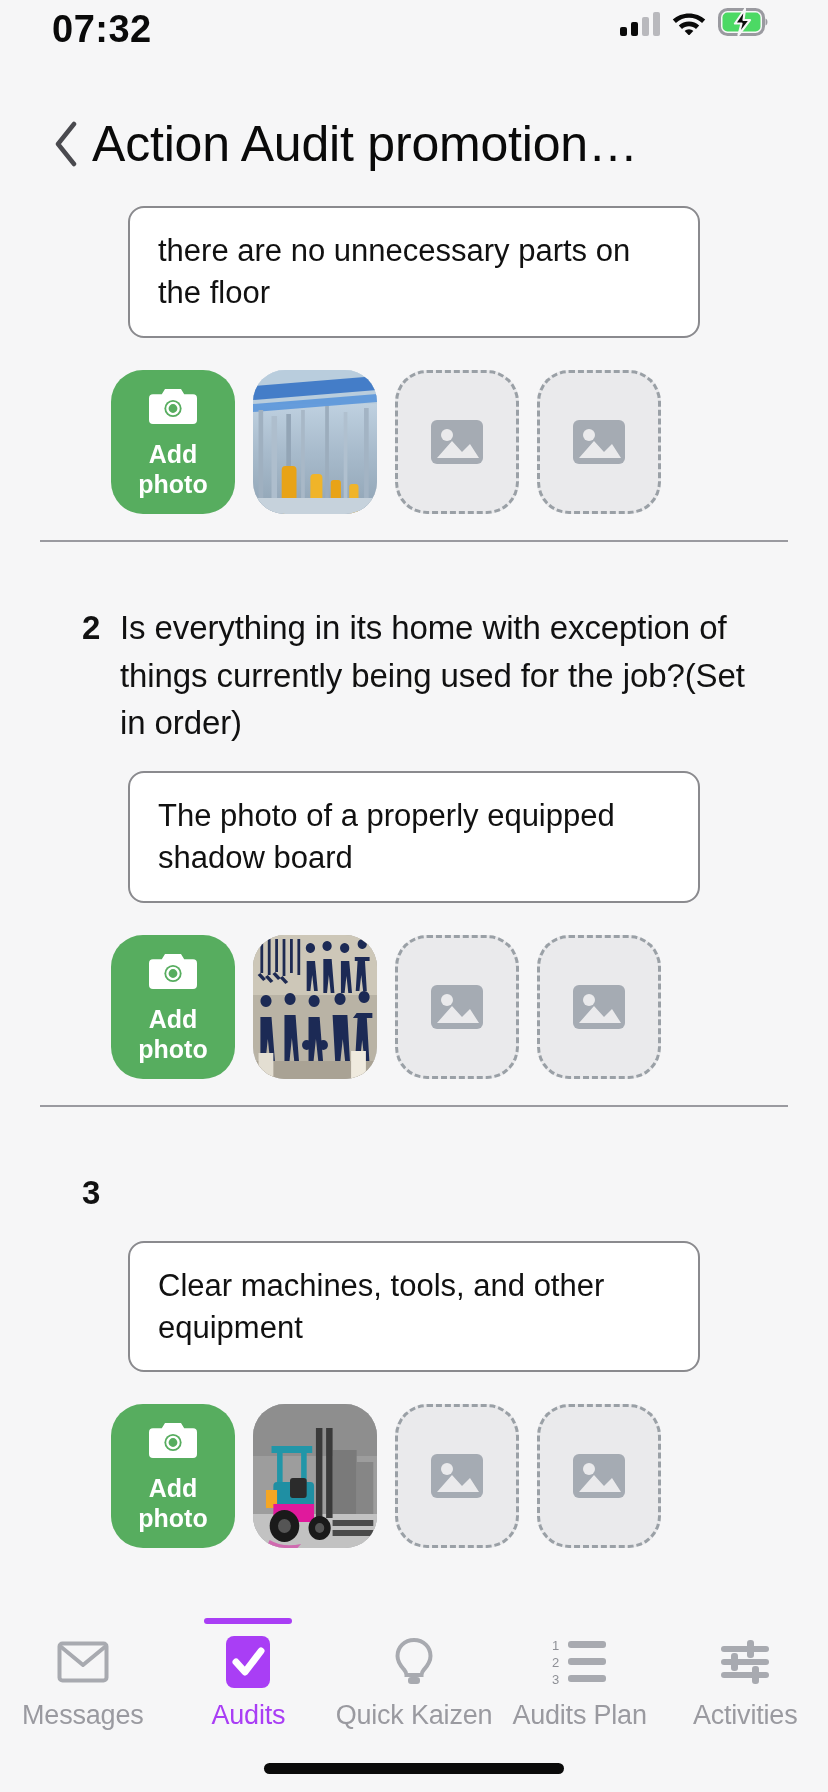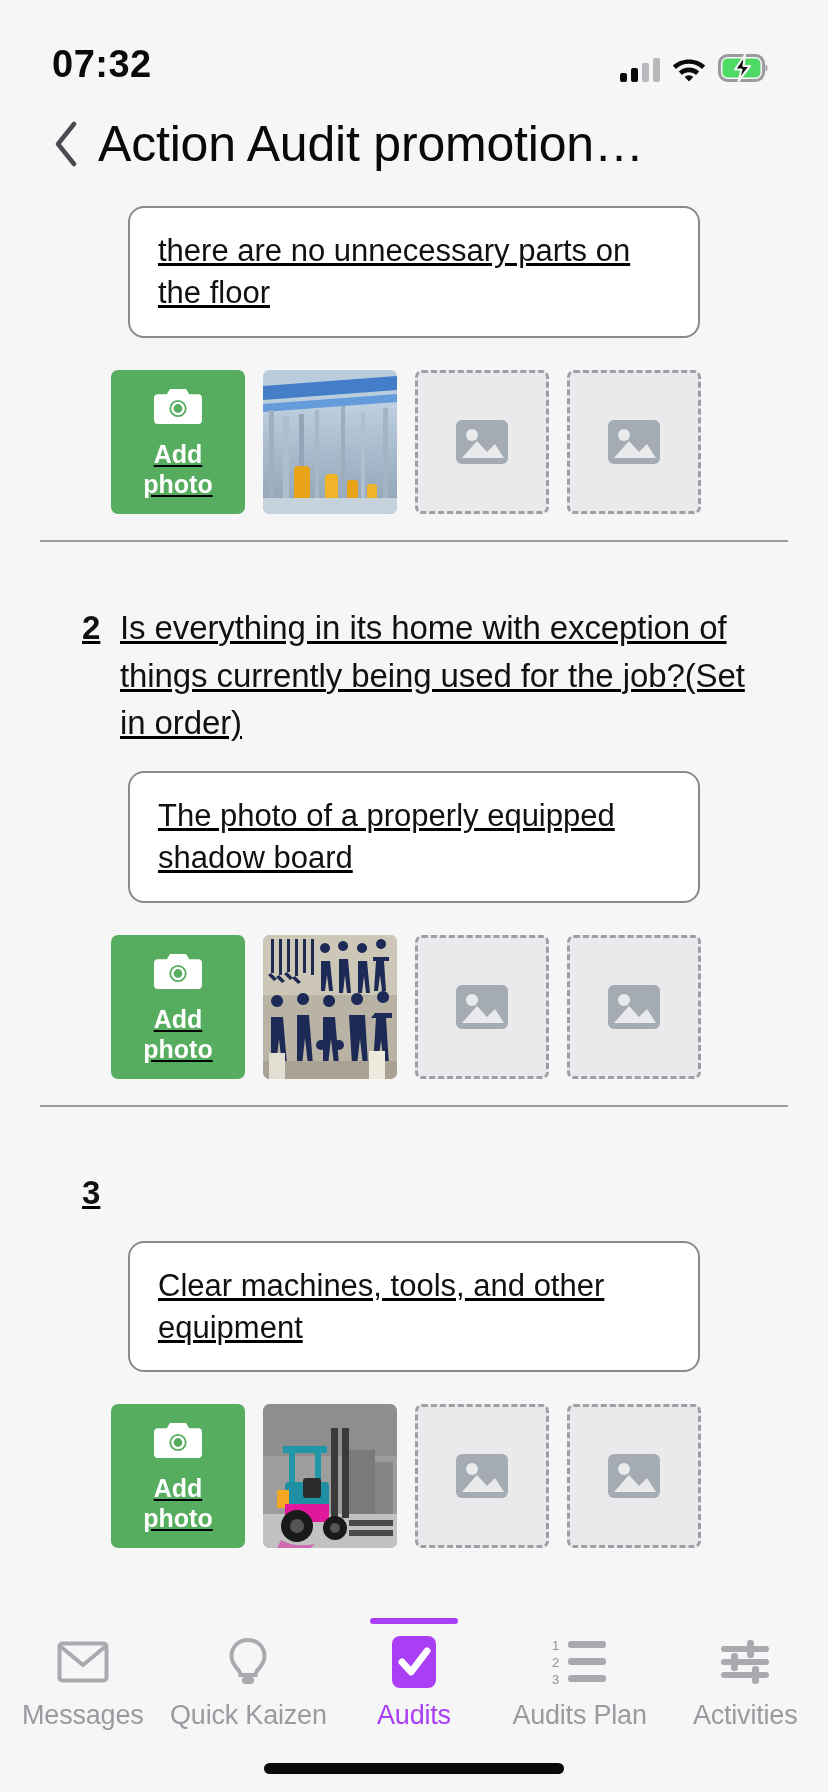--- a/index.html
+++ b/index.html
@@ -13,21 +13,21 @@
     font-family: "Liberation Sans", sans-serif;
     overflow: hidden;
     position: relative;
     -webkit-font-smoothing: antialiased;
   }
 
   
   .status-bar {
     height: 86px;
     display: flex;
-    align-items: flex-end;
+    align-items: flex-start;
     justify-content: space-between;
     padding: 0 58px 0 52px;
     box-sizing: border-box;
   }
   .status-time {
     font-size: 38px;
     font-weight: 700;
     color: #0a0a0a;
     letter-spacing: 0.5px;
     padding-top: 8px;
@@ -66,39 +66,38 @@
     height: 60px;
     display: flex;
     align-items: center;
     justify-content: center;
     flex: none;
   }
   .header-title {
     font-size: 50px;
     color: #0a0a0a;
     font-weight: 400;
-    margin-left: 6px;
+    margin-left: 0;
     white-space: nowrap;
     overflow: hidden;
     letter-spacing: -0.2px;
   }
 
   
   .content {
     position: absolute;
     top: 206px;
     left: 0;
     right: 0;
     bottom: 176px;
     overflow: hidden;
   }
 
   .question-block {
     padding: 0 0 34px 0;
-    text-decoration: underline;
   }
   .q-head {
     display: flex;
     align-items: flex-start;
     padding: 0 60px 0 82px;
     margin-bottom: 24px;
   }
   .q-num {
     font-size: 33px;
     font-weight: 700;
@@ -128,23 +127,23 @@
     line-height: 1.35;
   }
 
   
   .photo-row {
     display: flex;
     gap: 18px;
     padding: 32px 0 0 111px;
   }
   .photo-cell {
-    width: 134px;
+    width: 124px;
     height: 144px;
-    border-radius: 7px;
+    border-radius: 32px;
     flex: none;
     box-sizing: border-box;
     position: relative;
     overflow: hidden;
   }
   .add-photo {
     background: #57ad5f;
     display: flex;
     flex-direction: column;
     align-items: center;
@@ -470,39 +469,39 @@
   <div class="tab">
     <span class="ticon">
       <svg width="52" height="42" viewBox="0 0 52 42">
         <rect x="2.5" y="2.5" width="47" height="37" rx="3" fill="none" stroke="#a8aab0" stroke-width="4"></rect>
         <path d="M3 5 L26 24 L49 5" fill="none" stroke="#a8aab0" stroke-width="4" stroke-linejoin="round"></path>
       </svg>
     </span>
     <span class="tlabel">Messages</span>
   </div>
 
-  <div class="tab">
-    <span class="ticon">
-      <svg width="42" height="50" viewBox="0 0 42 50">
-        <path d="M21 3 C11.5 3 4.5 10 4.5 19 c0 6.4 3.6 10.2 6.4 13.4 c1.6 1.8 2.6 3.4 2.6 5.6 h15 c0-2.2 1-3.8 2.6-5.6 C34 29.2 37.5 25.4 37.5 19 C37.5 10 30.5 3 21 3 z" fill="none" stroke="#a8aab0" stroke-width="4"></path>
-        <rect x="15" y="40" width="12" height="7" rx="3" fill="#a8aab0"></rect>
-      </svg>
-    </span>
-    <span class="tlabel">Quick Kaizen</span>
-  </div>
-
   <div class="tab active">
     <span class="indicator"></span>
     <span class="ticon">
       <svg width="48" height="56" viewBox="0 0 48 56">
         <rect x="2" y="2" width="44" height="52" rx="8" fill="#a93ef5"></rect>
         <path d="M12 28 L21 38 L37 17" fill="none" stroke="#ffffff" stroke-width="7" stroke-linecap="round" stroke-linejoin="round"></path>
       </svg>
     </span>
     <span class="tlabel">Audits</span>
+  </div>
+
+  <div class="tab">
+    <span class="ticon">
+      <svg width="42" height="50" viewBox="0 0 42 50">
+        <path d="M21 3 C11.5 3 4.5 10 4.5 19 c0 6.4 3.6 10.2 6.4 13.4 c1.6 1.8 2.6 3.4 2.6 5.6 h15 c0-2.2 1-3.8 2.6-5.6 C34 29.2 37.5 25.4 37.5 19 C37.5 10 30.5 3 21 3 z" fill="none" stroke="#a8aab0" stroke-width="4"></path>
+        <rect x="15" y="40" width="12" height="7" rx="3" fill="#a8aab0"></rect>
+      </svg>
+    </span>
+    <span class="tlabel">Quick Kaizen</span>
   </div>
 
   <div class="tab">
     <span class="ticon">
       <svg width="56" height="48" viewBox="0 0 56 48">
         <text x="0" y="12" font-family="Liberation Sans, sans-serif" font-size="13" fill="#8e9096">1</text>
         <text x="0" y="29" font-family="Liberation Sans, sans-serif" font-size="13" fill="#8e9096">2</text>
         <text x="0" y="46" font-family="Liberation Sans, sans-serif" font-size="13" fill="#8e9096">3</text>
         <rect x="16" y="3" width="38" height="7" rx="3" fill="#a8aab0"></rect>
         <rect x="16" y="20" width="38" height="7" rx="3" fill="#a8aab0"></rect>

